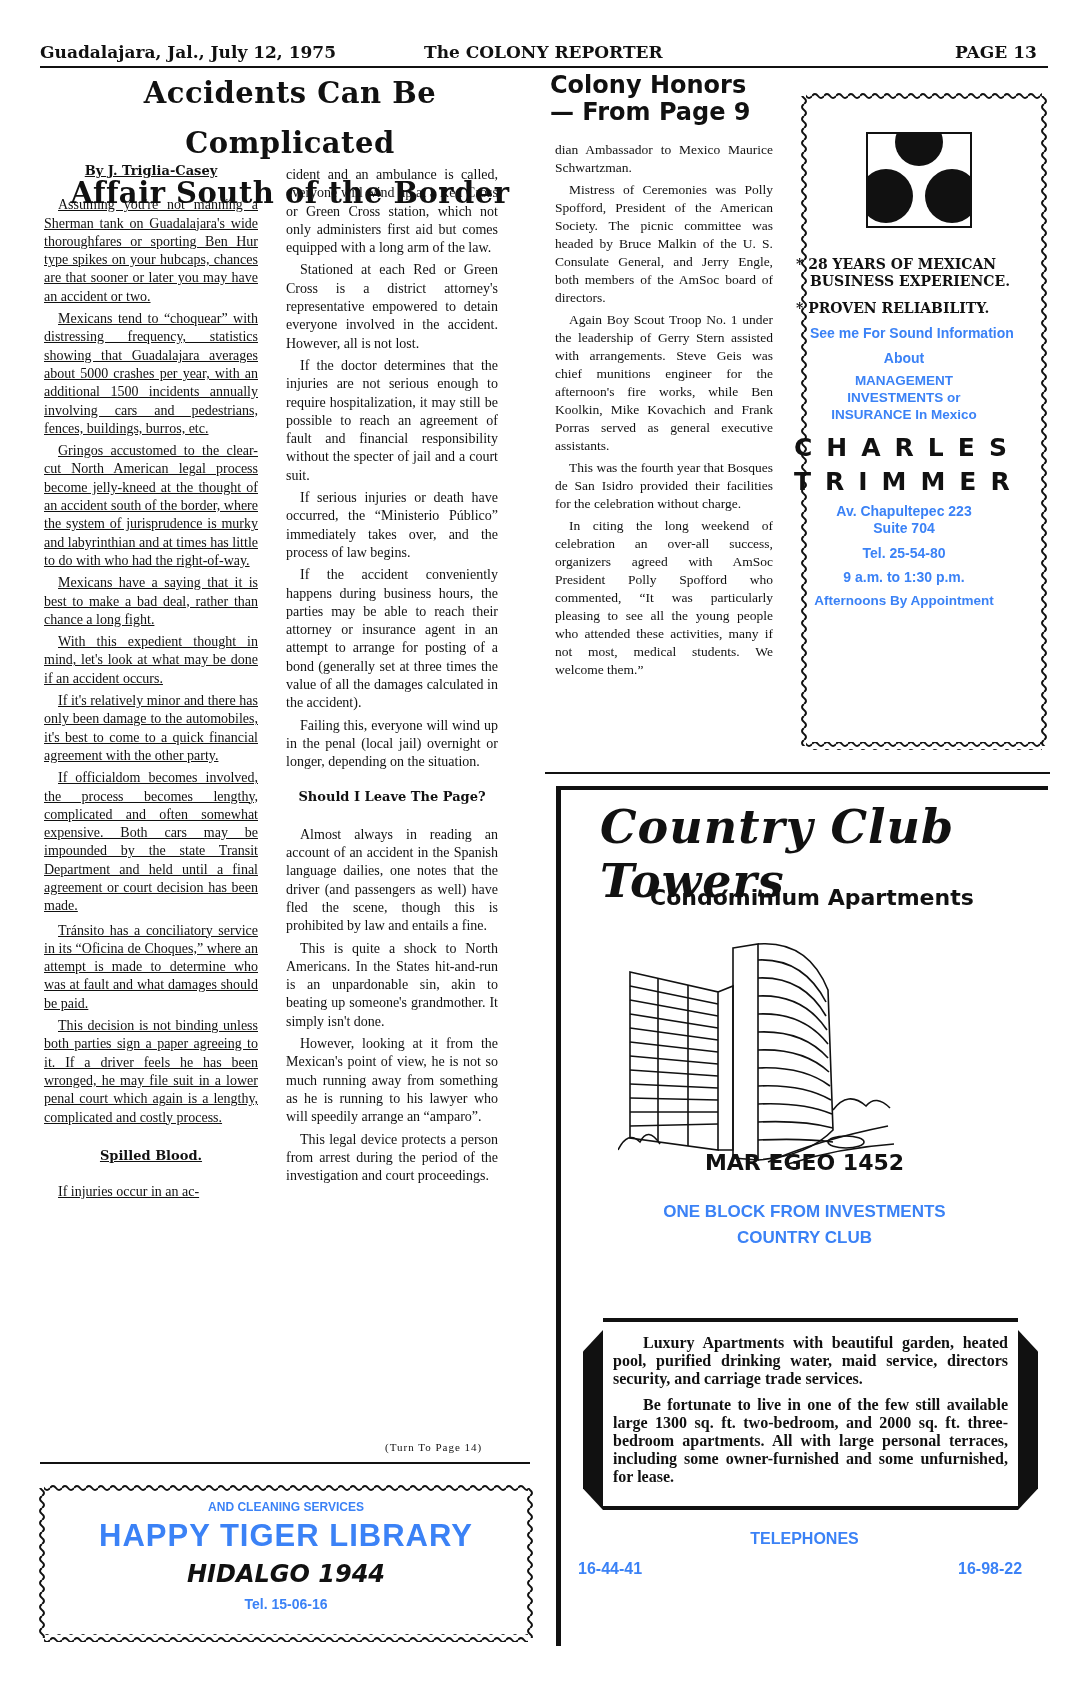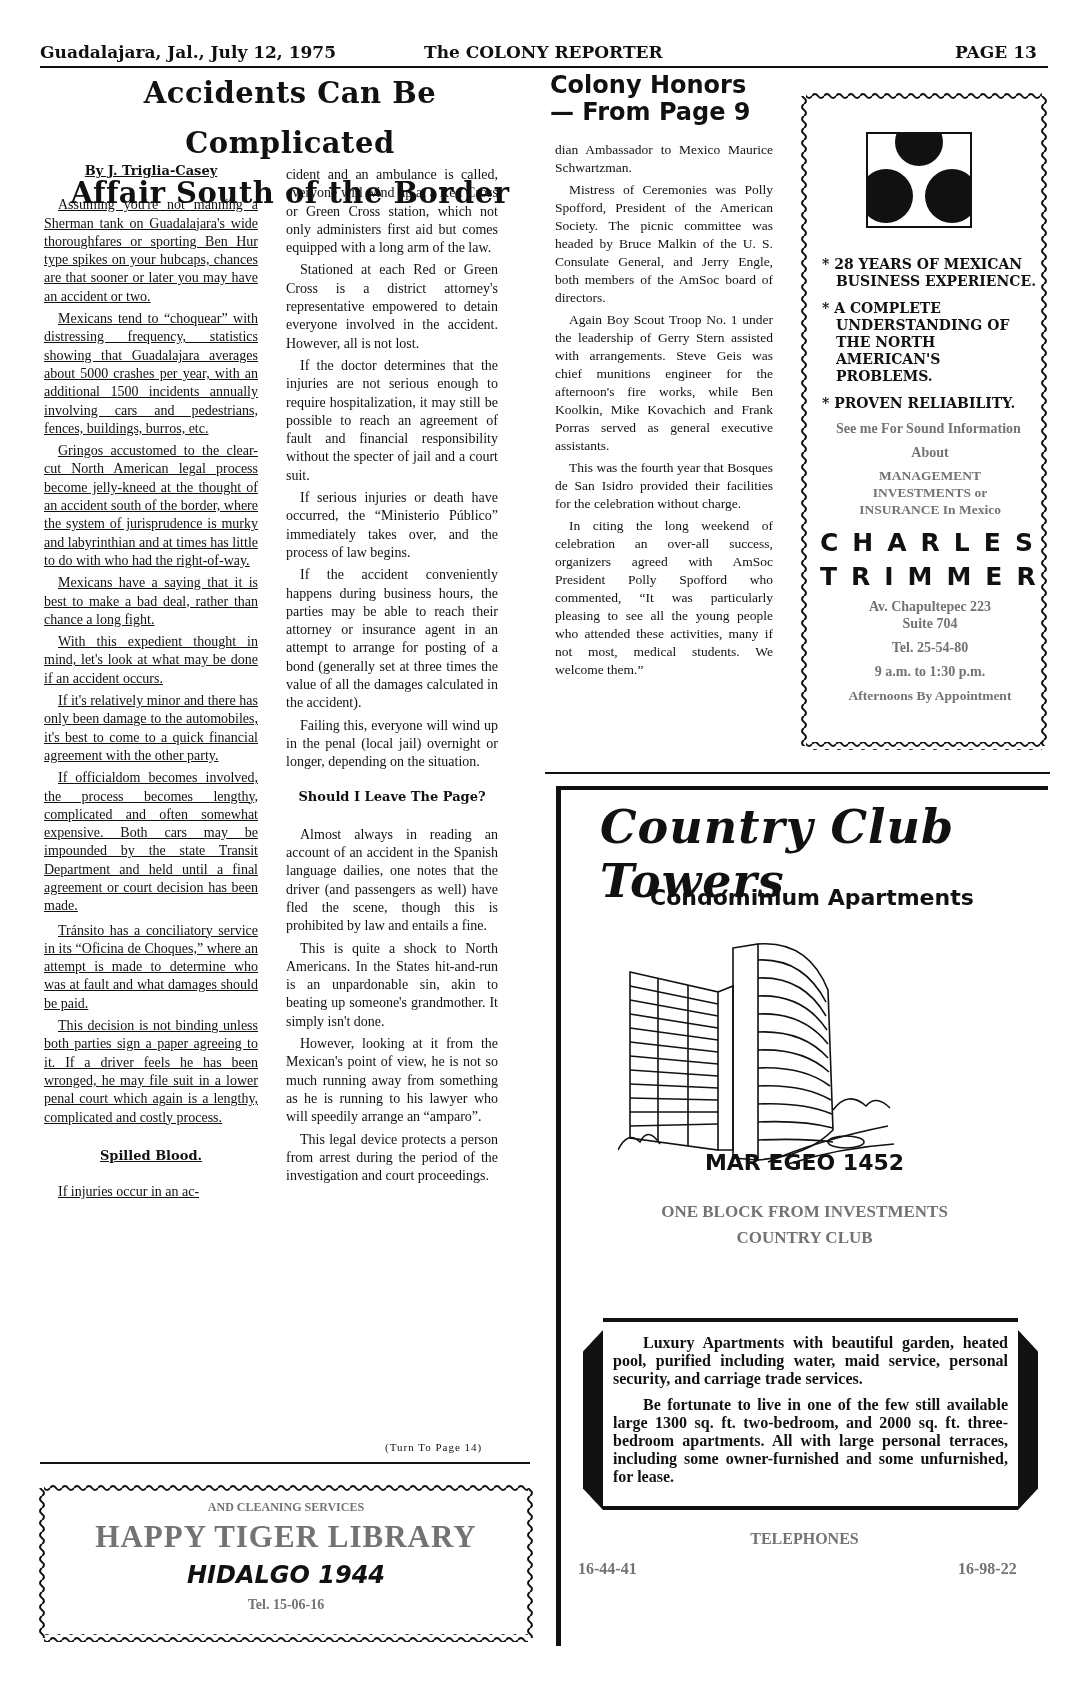--- a/index.html
+++ b/index.html
@@ -8,21 +8,21 @@
   .mast { font-family:"DejaVu Serif",serif; font-weight:bold; font-size:17px; top:42px; }
   .rule { position:absolute; background:#111; }
   .hl { font-family:"DejaVu Serif",serif; font-weight:900; font-size:29px; letter-spacing:0.5px; text-align:center; line-height:50px; }
   .col { font-size:14px; line-height:18.3px; text-align:justify; }
   .col p { margin:4px; text-indent:14px; }
   .col p.noind { text-indent:0; }
   .byline { font-family:"DejaVu Serif",serif; font-weight:bold; font-size:13px; text-align:center; margin-bottom:16px; }
   .subhead { font-family:"DejaVu Serif",serif; font-weight:bold; font-size:13px; text-align:center; margin:14px 0 14px 0; }
   .sanshead { font-family:"DejaVu Sans",sans-serif; font-weight:bold; font-size:24px; line-height:27px; }
   .wavy { position:absolute; }
-  .ad-text { font-family:Liberation Serif, serif; font-weight:bold; color:#737373; }
+  .ad-text { font-family:Liberation Sans, sans-serif; font-weight:bold; color:#3b82f6; }
   .bullet { font-size:14px; line-height:17px; margin:0 0 10px 0; padding-left:16px; text-indent:-14px; font-family:"DejaVu Serif",serif; font-weight:bold; }
   .center { text-align:center; }
   .spaced { letter-spacing:14px; font-family:"DejaVu Sans",sans-serif; font-weight:900; font-size:25px; text-align:center; }
   .script { font-family:"DejaVu Serif",serif; font-style:italic; font-size:46px; font-weight:bold; letter-spacing:1px; }
   .luxbox { position:absolute; left:600px; top:1318px; width:420px; height:202px; border-top:4px solid #111; border-bottom:4px solid #111; }
   .luxbox p { margin:0 0 8px 0; font-family:"Liberation Serif",serif; font-weight:bold; font-size:16px; line-height:18px; text-align:justify; text-indent:30px; }
 </style>
 </head>
 <body>
 
@@ -112,23 +112,22 @@
   <g fill="#111">
     <circle cx="53" cy="10" r="24"></circle>
     <circle cx="20" cy="64" r="27"></circle>
     <circle cx="86" cy="64" r="27"></circle>
   </g>
   <g fill="#fff">
     <circle cx="53" cy="48" r="9"></circle>
   </g>
   <rect x="1" y="1" width="104" height="94" fill="none" stroke="#111" stroke-width="2"></rect>
 </svg>
-<div class="abs" style="left:820px; top:256px; width:220px;">
+<div class="abs" style="left:794px; top:256px; width:220px;">
   <div class="bullet">* <span>28 YEARS OF MEXICAN BUSINESS EXPERIENCE.</span></div>
-  <div class="bullet">* <span>A COMPLETE UNDERSTANDING OF THE NORTH AMERICAN'S PROBLEMS.</span></div>
   <div class="bullet" style="margin-bottom:8px">* <span>PROVEN RELIABILITY.</span></div>
   <div class="ad-text" style="font-size:14px; line-height:17px; padding-left:16px;">See me For Sound Information</div>
   <div class="ad-text center" style="font-size:14px; margin-top:8px;">About</div>
   <div class="ad-text center" style="font-size:13.5px; line-height:17px; margin-top:6px;">
     <div>MANAGEMENT</div>
     <div>INVESTMENTS or</div>
     <div>INSURANCE In Mexico</div>
   </div>
   <div class="spaced" style="margin-top:8px; line-height:34px;">CHARLES</div>
   <div class="spaced" style="line-height:34px;">TRIMMER</div>
@@ -196,20 +195,20 @@
 <div class="abs center" style="left:561px; top:1150px; width:487px; font-family:'DejaVu Sans',sans-serif; font-weight:bold; font-size:22px;">MAR EGEO 1452</div>
 <div class="abs center ad-text" style="left:561px; top:1199px; width:487px; font-size:17px; line-height:26px;">
   <div>ONE BLOCK FROM INVESTMENTS</div>
   <div>COUNTRY CLUB</div>
 </div>
 
 <div class="abs" style="left:583px; top:1330px; width:20px; height:180px; background:#111; clip-path:polygon(100% 0,100% 100%,0 88%,0 12%);"></div>
 <div class="abs" style="left:1018px; top:1330px; width:20px; height:180px; background:#111; clip-path:polygon(0 0,0 100%,100% 88%,100% 12%);"></div>
 <div class="luxbox" style="left:603px; top:1318px; width:415px; height:192px; padding:12px 0 0 0; box-sizing:border-box;">
   <div style="padding:0 10px;">
-    <p>Luxury Apartments with beautiful garden, heated pool, purified including water, maid service, personal security, and carriage trade services.</p>
+    <p>Luxury Apartments with beautiful garden, heated pool, purified drinking water, maid service, directors security, and carriage trade services.</p>
     <p>Be fortunate to live in one of the few still available large 1300 sq. ft. two-bedroom, and 2000 sq. ft. three-bedroom apartments. All with large personal terraces, including some owner-furnished and some unfurnished, for lease.</p>
   </div>
 </div>
 
 <div class="abs center ad-text" style="left:561px; top:1530px; width:487px; font-size:16px;">TELEPHONES</div>
 <div class="abs ad-text" style="left:578px; top:1560px; font-size:16px;">16-44-41</div>
 <div class="abs ad-text" style="left:958px; top:1560px; font-size:16px;">16-98-22</div>
 
 </body></html>

